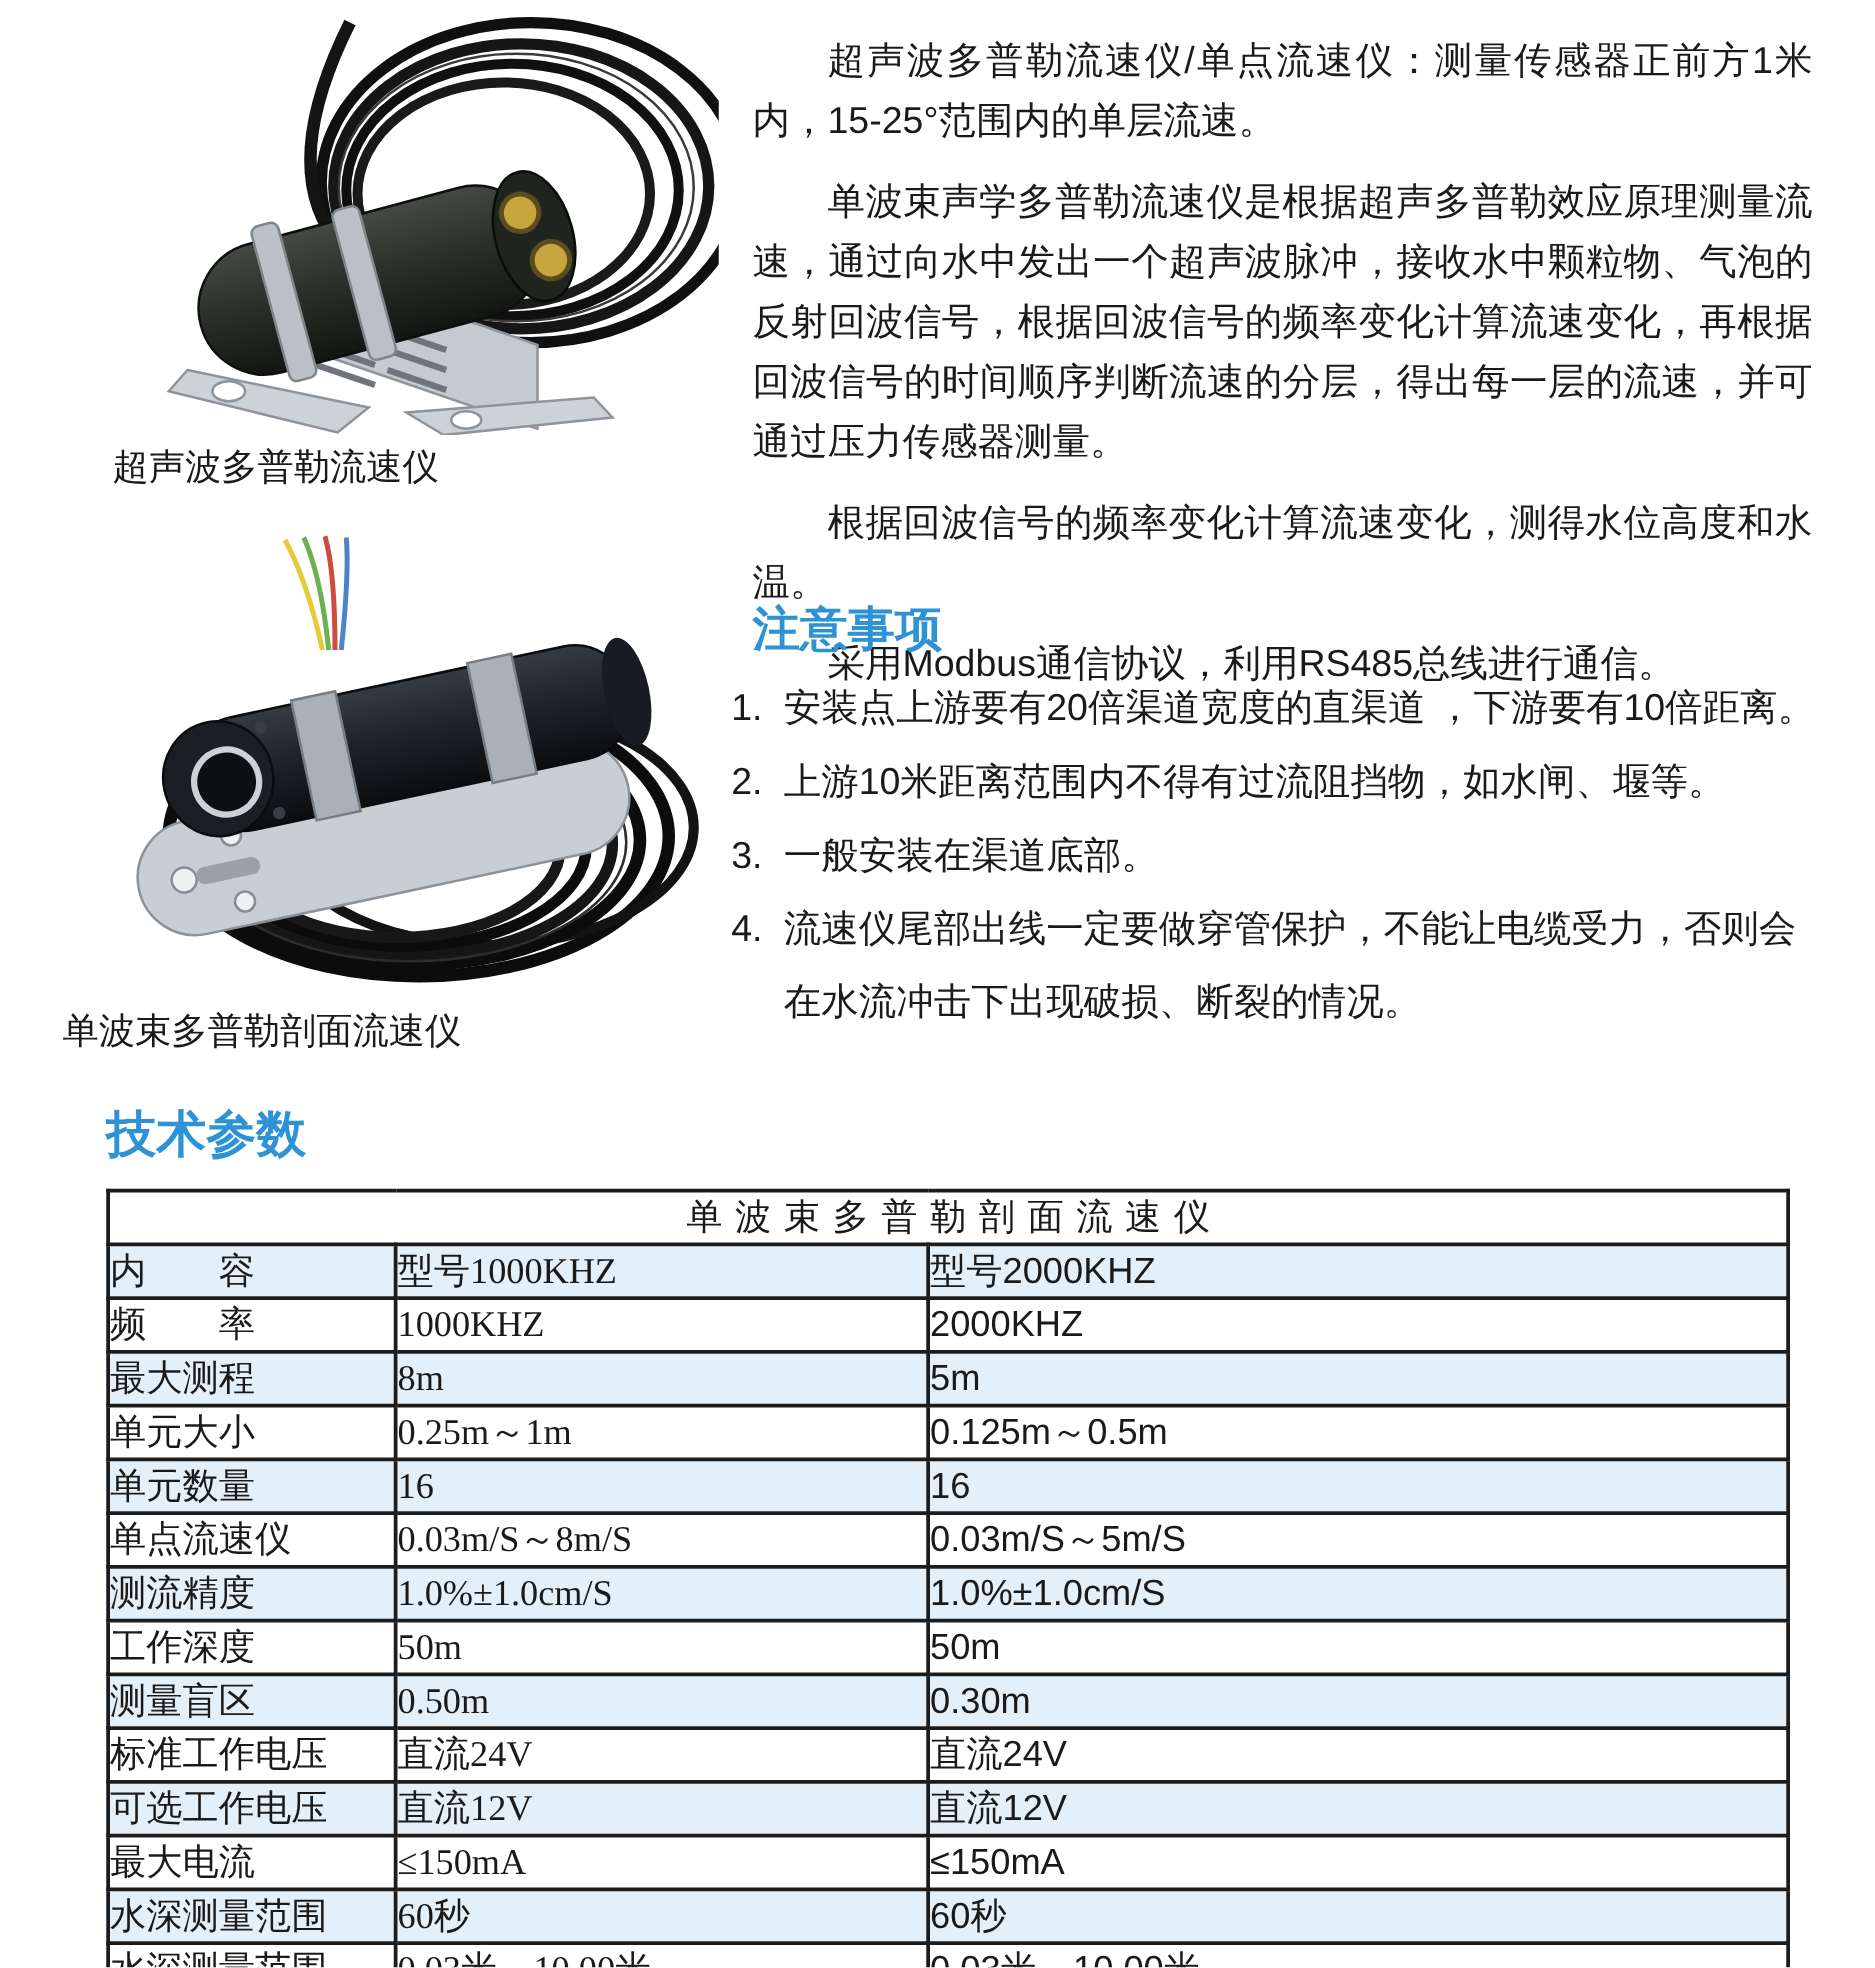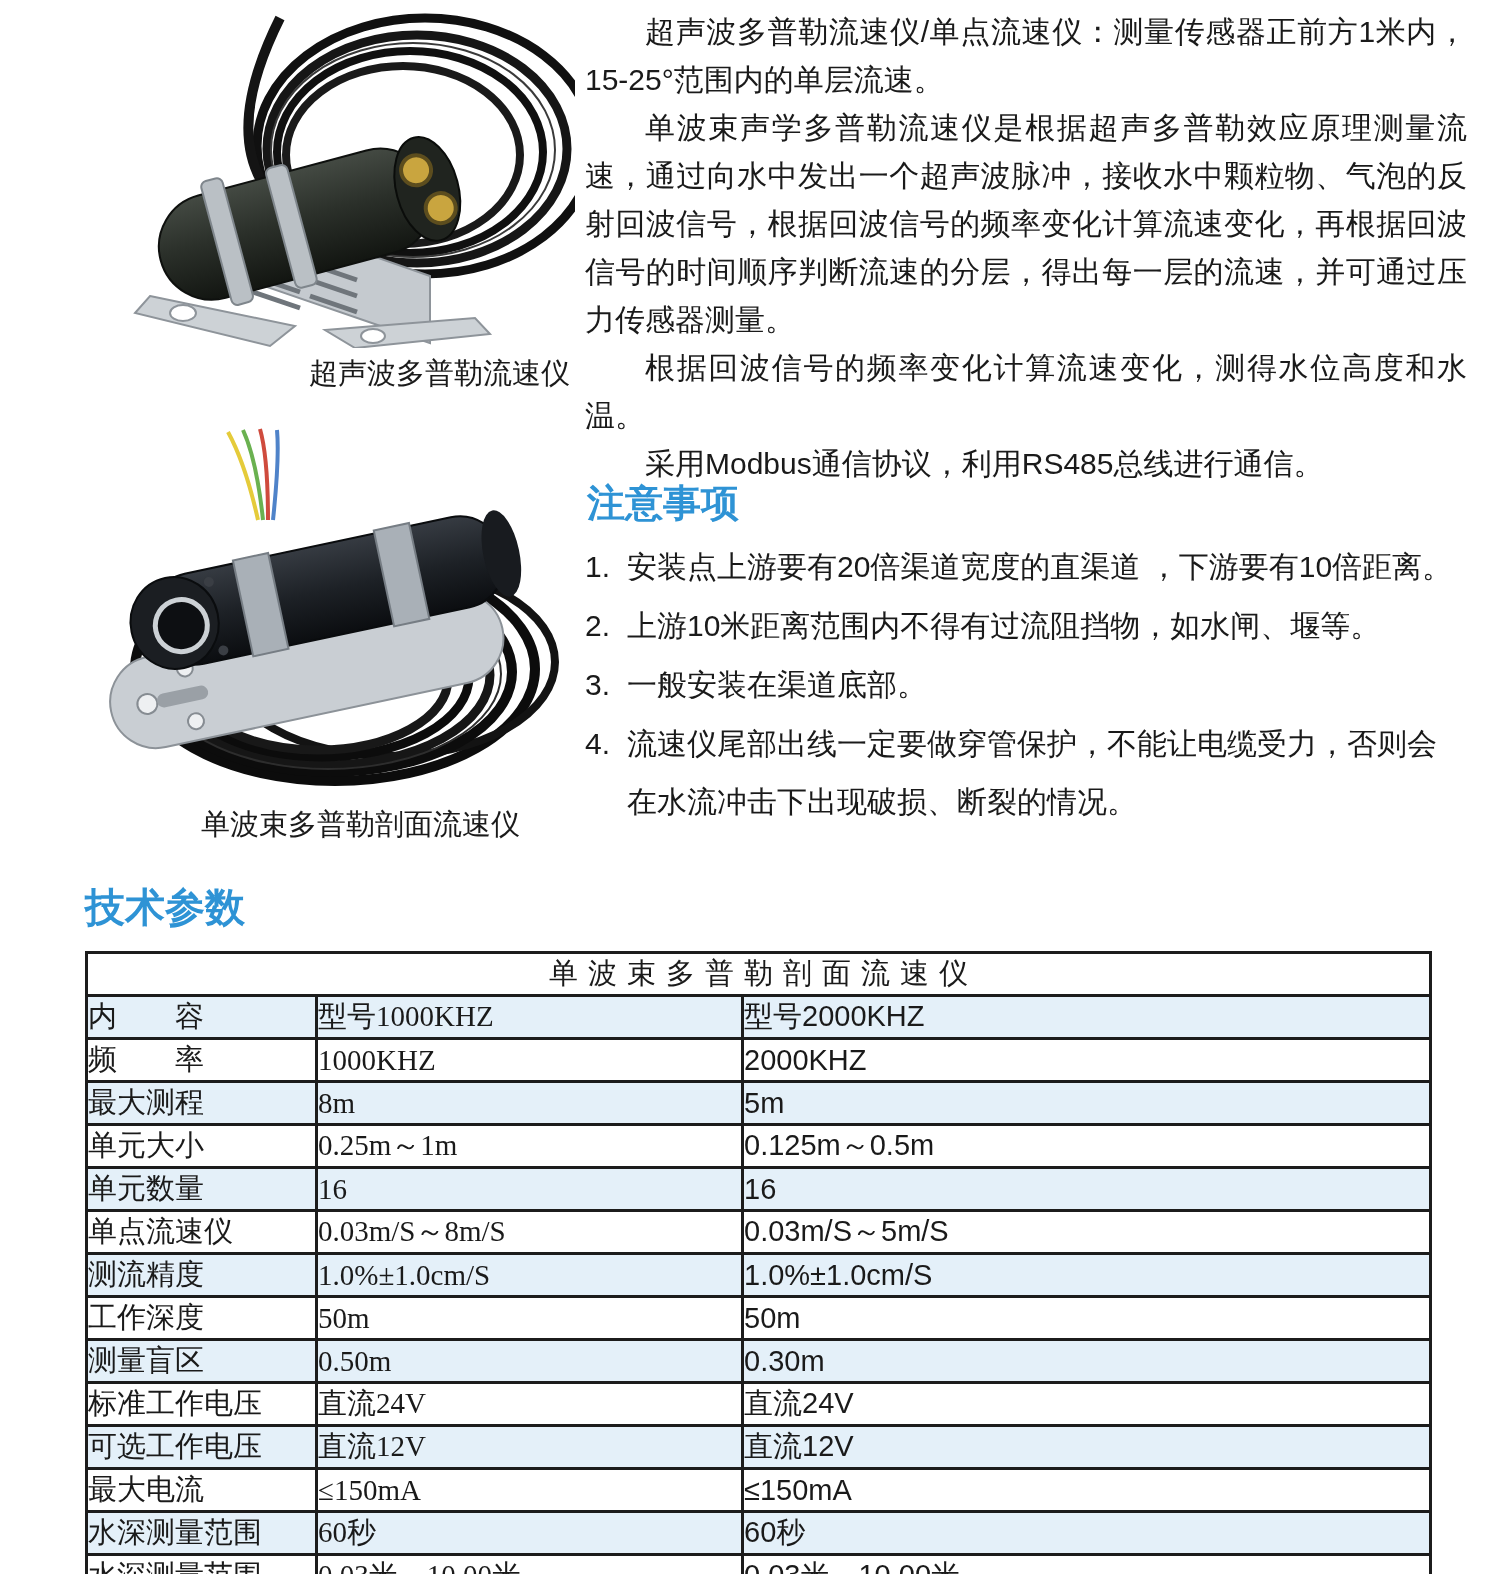--- a/index.html
+++ b/index.html
@@ -5,34 +5,34 @@
   html,body{margin:0;padding:0;background:#ffffff;}
   .page{
     position:relative;width:1500px;height:1574px;background:#ffffff;overflow:hidden;
     font-family:"Liberation Sans","DejaVu Sans",sans-serif;color:#1a1a1a;
   }
   
   .intro{
     position:absolute;left:585px;top:8px;width:882px;
     font-size:30px;line-height:48px;text-align:justify;
   }
-  .intro p{margin:0;text-indent:2em;}
+  .intro p{margin:17px;text-indent:2em;}
   
   .notes-heading{
-    position:absolute;left:587px;top:478px;
+    position:absolute;left:602px;top:478px;
     font-size:38px;font-weight:bold;color:#2e93d5;
   }
   .notes{position:absolute;left:585px;top:538px;width:888px;font-size:30px;line-height:58px;}
   .note{display:flex;margin:0 0 1px 0;}
   .note-num{flex:none;width:42px;}
   .note-text{white-space:pre-line;}
   
   .photo1{position:absolute;left:95px;top:8px;}
   .photo2{position:absolute;left:90px;top:424px;}
-  .caption{position:absolute;font-size:29px;text-align:right;}
+  .caption{position:absolute;font-size:29px;text-align:left;}
   .caption1{left:90px;top:354px;width:480px;}
   .caption2{left:50px;top:805px;width:470px;}
   
   .tech-heading{
     position:absolute;left:85px;top:880px;
     font-size:40px;font-weight:bold;color:#2e93d5;
   }
   table.spec{
     position:absolute;left:85px;top:951px;width:1344px;
     border-collapse:collapse;table-layout:fixed;

